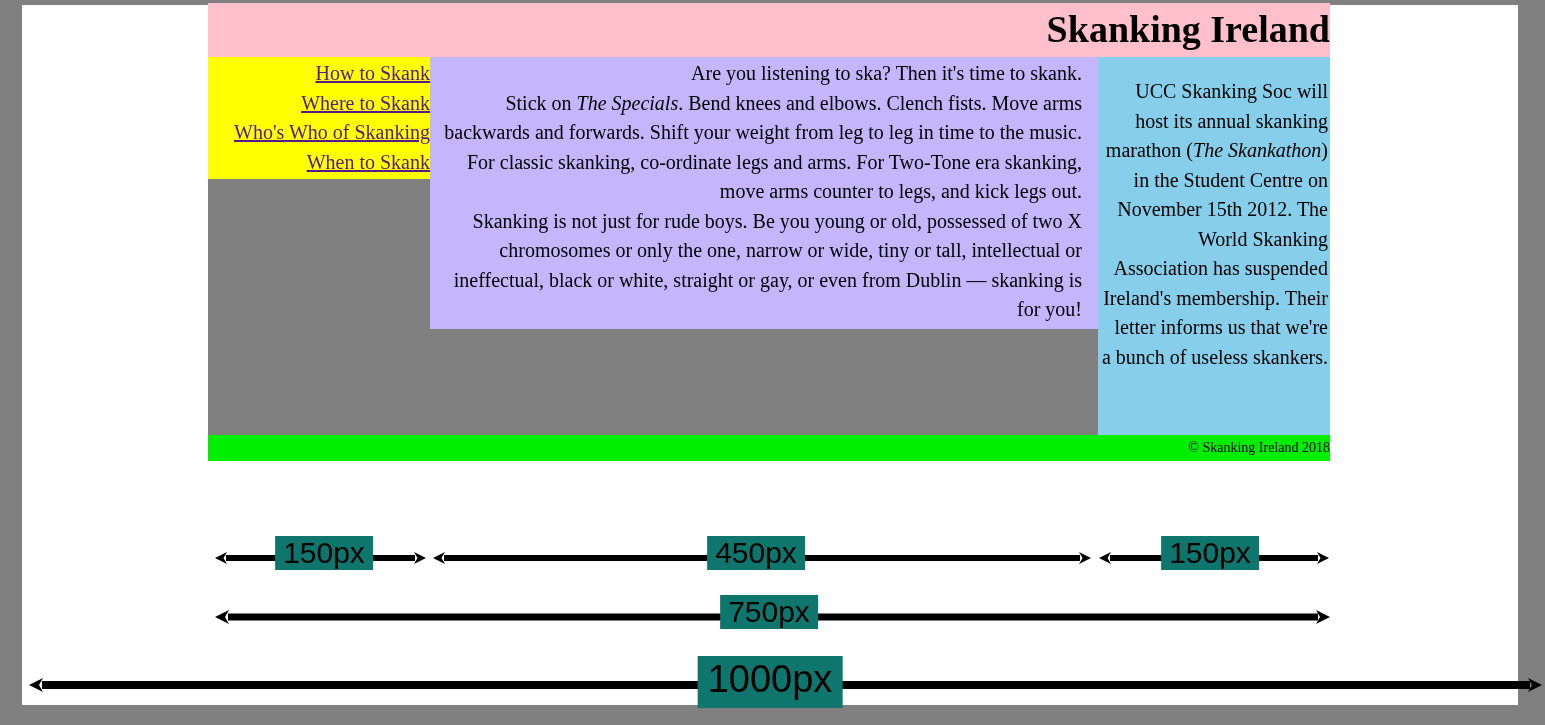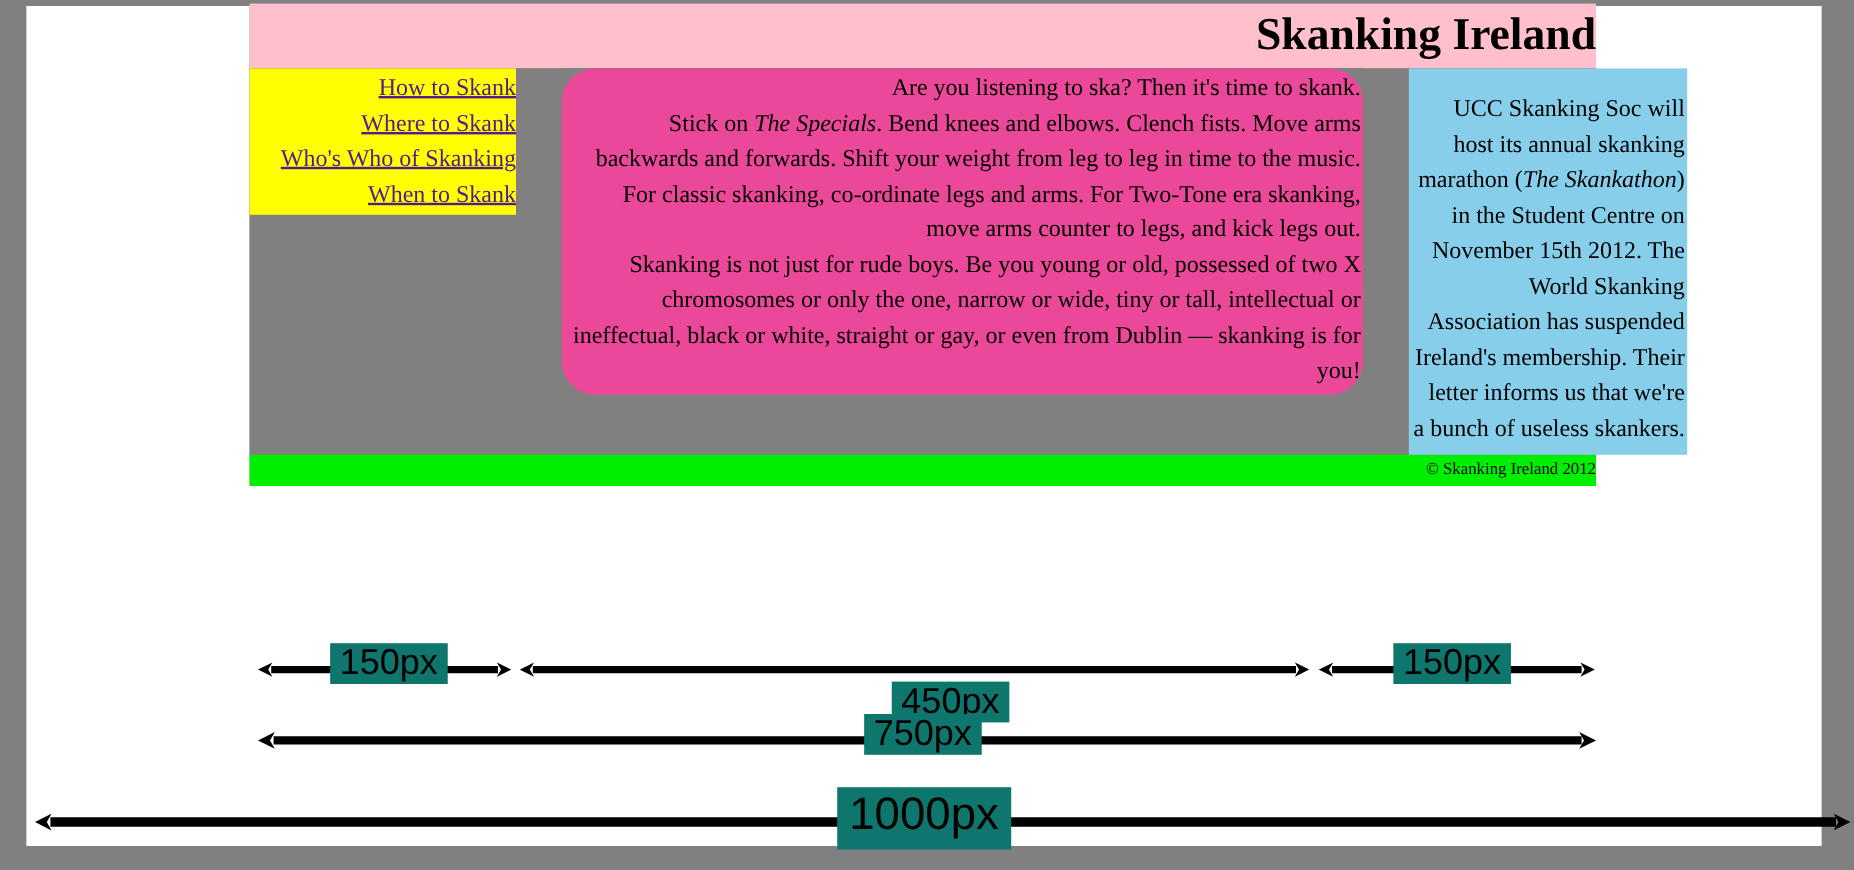--- a/index.html
+++ b/index.html
@@ -48,22 +48,21 @@
     font-size: 38px;
     line-height: 52px;
     color: #000;
     letter-spacing: 0px;
   }
 
   #site-body {
     display: flex;
     align-items: flex-start;
     background: #808080;
-    height: 322px;
-    gap: 38px;
+    height: 378px;
   }
 
   
   #site-nav {
     width: 222px;
     flex: 0 0 222px;
     background: #808080;
   }
   #nav-inner {
     background: #ffff00;
@@ -80,23 +79,22 @@
   }
 
   
   #site-main {
     width: 668px;
     flex: 0 0 668px;
     background: #808080;
     align-self: stretch;
   }
   #main-inner {
-    background: #ec4899;
-    padding: 2px 2px 4px 2px;
-    border-radius: 28px;
+    background: #c4b5fd;
+    padding: 2px 16px 4px 2px;
   }
   #main-inner p {
     margin: 0;
     font-family: "Liberation Serif", serif;
     font-size: 20px;
     line-height: 29.5px;
     color: #000;
   }
 
   
@@ -190,21 +188,21 @@
 
       <aside id="site-aside">
         <div id="aside-inner">
           <p><span>UCC Skanking Soc will host its annual skanking marathon (</span><em>The Skankathon</em><span>) in the Student Centre on November 15th 2012. The World Skanking Association has suspended Ireland's membership. Their letter informs us that we're a bunch of useless skankers.</span></p>
         </div>
       </aside>
 
     </div>
 
     <div id="site-footer">
-      <span id="footer-text">© Skanking Ireland 2012</span>
+      <span id="footer-text">© Skanking Ireland 2018</span>
     </div>
 
   </div>
 
   <svg id="measures" viewBox="0 0 1545 225" width="1545" height="225" style="left:-22px;">
     <defs>
       <marker id="arrL" markerWidth="14" markerHeight="14" refX="11" refY="6" orient="auto" markerUnits="userSpaceOnUse">
         <path d="M12,0 L0,6 L12,12 L8.5,6 Z" fill="#000"></path>
       </marker>
       <marker id="arrR" markerWidth="14" markerHeight="14" refX="1" refY="6" orient="auto" markerUnits="userSpaceOnUse">
@@ -224,17 +222,17 @@
 
     <line x1="228" y1="112" x2="1318" y2="112" stroke="#000" stroke-width="7" marker-start="url(#arrL2)" marker-end="url(#arrR2)"></line>
 
     <line x1="42" y1="180" x2="1530" y2="180" stroke="#000" stroke-width="8" marker-start="url(#arrL2)" marker-end="url(#arrR2)"></line>
   </svg>
 
 </div>
 
 <div style="position:absolute; left:0; top:500px; width:1545px; height:225px;">
   <span class="measure-label" style="left:324px; top:53px;">150px</span>
-  <span class="measure-label" style="left:792px; top:53px;margin-top:32px;">450px</span>
+  <span class="measure-label" style="left:756px; top:53px;">450px</span>
   <span class="measure-label" style="left:1210px; top:53px;">150px</span>
   <span class="measure-label" style="left:769px; top:112px;">750px</span>
   <span class="measure-label" id="label-1000" style="left:770px; top:182px;">1000px</span>
 </div>
 
 </body></html>

